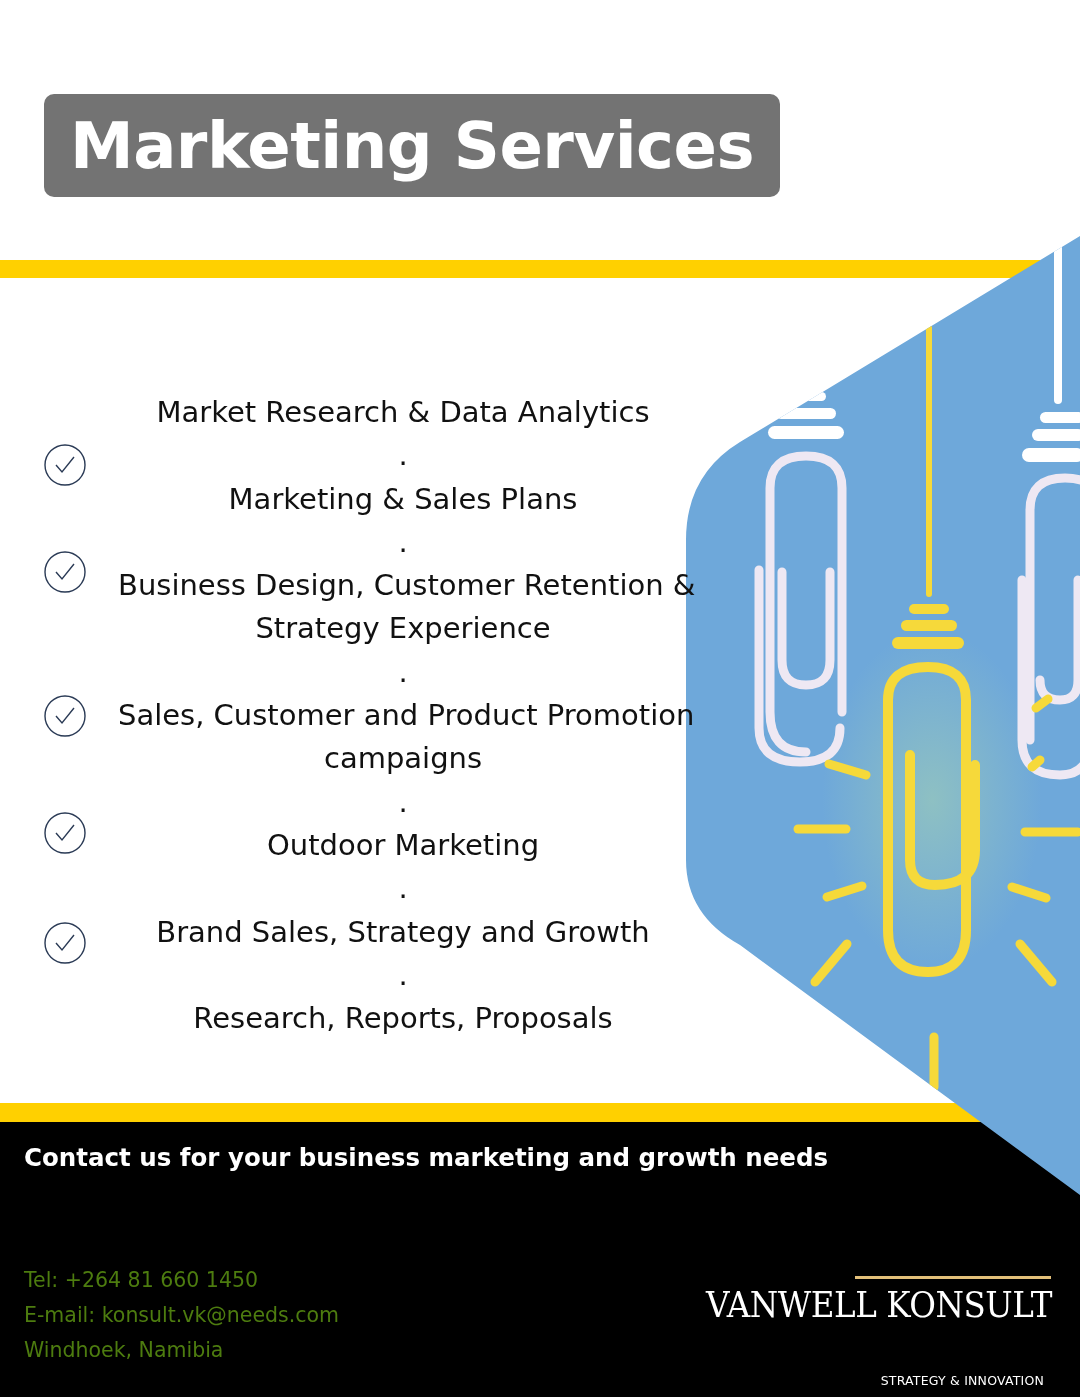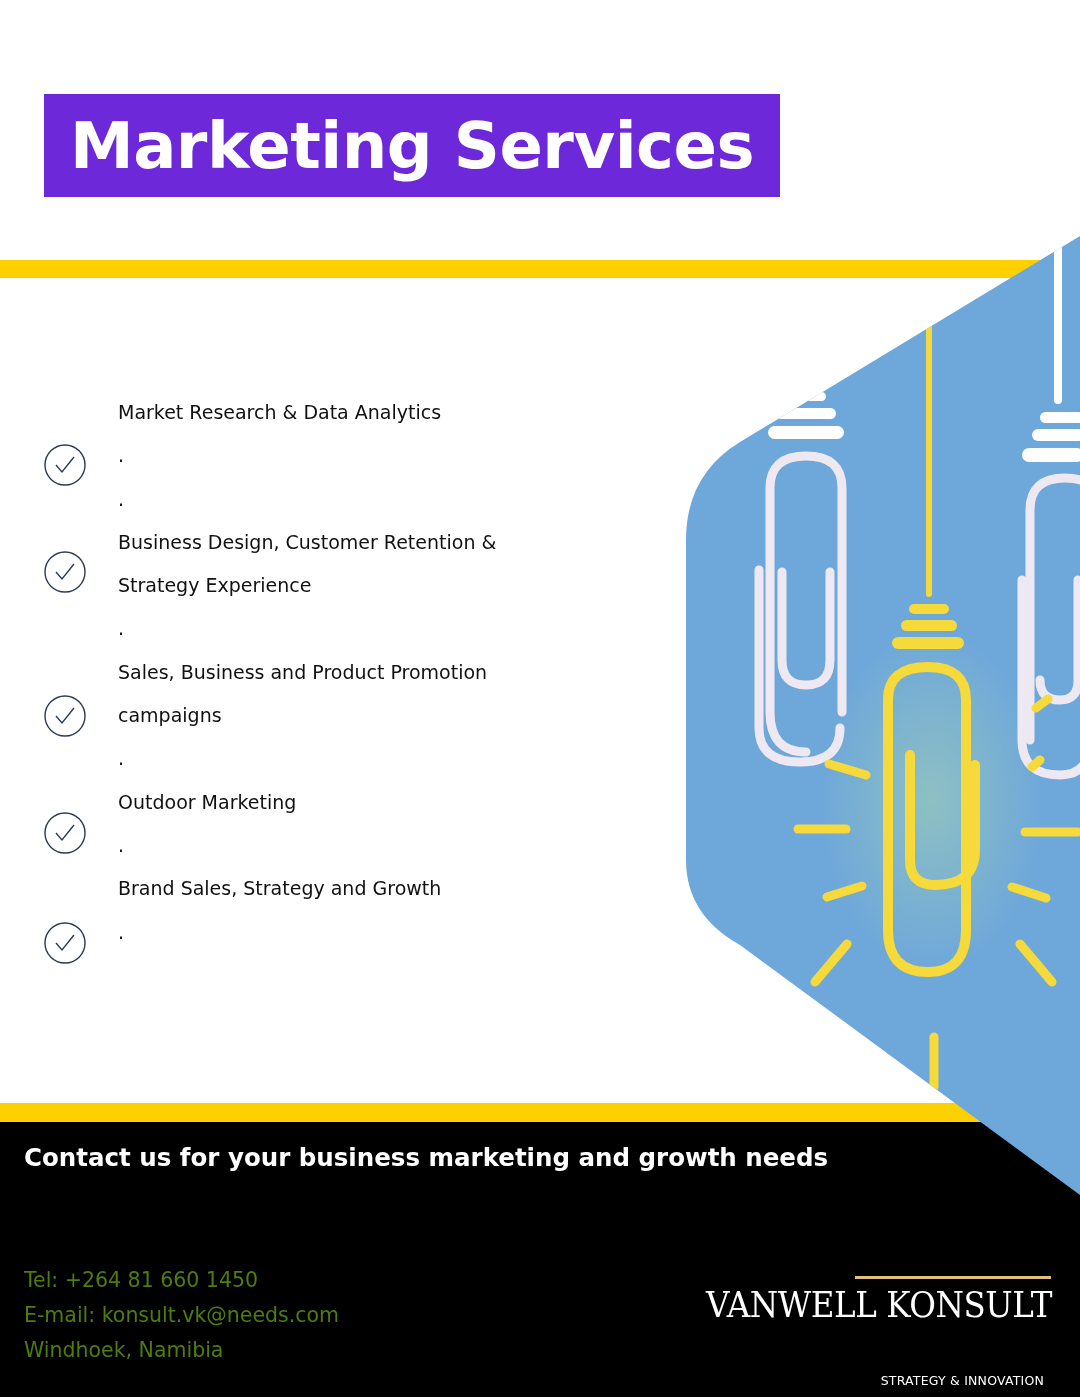--- a/index.html
+++ b/index.html
@@ -3,42 +3,43 @@
   <meta charset="utf-8">
   <style>
     html, body { margin: 0; padding: 0; }
     body {
       width: 1080px; height: 1397px; position: relative; overflow: hidden;
       background: #ffffff;
       font-family: "DejaVu Sans", sans-serif;
     }
     .title-box {
       position: absolute; left: 44px; top: 94px; width: 736px; height: 103px;
-      background: #6d28d9; display: flex; align-items: center; justify-content: center;
+      background: #737373; display: flex; align-items: center; justify-content: center; border-radius: 10px;
     }
     .title-text {
       color: #fff; font-weight: bold; font-size: 64px; letter-spacing: -0.5px;
       font-family: "DejaVu Sans", sans-serif;
     }
     .yellow-top {
       position: absolute; left: 0; top: 260px; width: 1040px; height: 18px; background: #FFD000;
     }
     .art {
       position: absolute; left: 0; top: 0; width: 1080px; height: 1397px;
     }
     .footer {
       position: absolute; left: 0; top: 1122px; width: 1080px; height: 275px; background: #000;
     }
     .yellow-bottom {
       position: absolute; left: 0; top: 1103px; width: 1080px; height: 19px; background: #FFD000;
     }
     .services {
       position: absolute; left: 118px; top: 391px; width: 570px;
-      font-size: 19px; color: #111; line-height: 43.3px;
+      font-size: 29px; color: #111; line-height: 43.3px;
       font-family: "DejaVu Sans", sans-serif;
+      text-align: center;
     }
     .services .line { white-space: nowrap; }
     .check {
       position: absolute; width: 42px; height: 42px;
     }
     .tagline {
       position: absolute; left: 24px; top: 1143px; color: #fff; font-size: 24.5px;
       font-family: "DejaVu Sans", sans-serif; white-space: nowrap; font-weight: bold;
     }
     .contact { position: absolute; left: 24px; color: #4d7c0f; font-size: 20.5px; white-space: nowrap; }
@@ -127,31 +128,33 @@
       <line x1="1025" y1="832" x2="1078" y2="832"></line>
       <line x1="1032" y1="767" x2="1040" y2="760"></line>
       <line x1="1036" y1="708" x2="1048" y2="699"></line>
     </g>
   </g>
 </svg>
 
 <div class="services">
   <div class="line">Market Research &amp; Data Analytics</div>
   <div class="line">.</div>
+  <div class="line">Marketing &amp; Sales Plans</div>
   <div class="line">.</div>
   <div class="line">Business Design, Customer Retention &amp;</div>
   <div class="line">Strategy Experience</div>
   <div class="line">.</div>
-  <div class="line">Sales, Business and Product Promotion</div>
+  <div class="line">Sales, Customer and Product Promotion</div>
   <div class="line">campaigns</div>
   <div class="line">.</div>
   <div class="line">Outdoor Marketing</div>
   <div class="line">.</div>
   <div class="line">Brand Sales, Strategy and Growth</div>
   <div class="line">.</div>
+  <div class="line">Research, Reports, Proposals</div>
 </div>
 
 <svg class="check" style="left:44px;top:444px" viewBox="0 0 42 42">
   <ellipse cx="21" cy="21" rx="20" ry="20" fill="none" stroke="#2A3A55" stroke-width="1.4"></ellipse>
   <polyline points="12,21 18,28 30,13" fill="none" stroke="#2A3A55" stroke-width="1.4"></polyline>
 </svg>
 <svg class="check" style="left:44px;top:551px" viewBox="0 0 42 42">
   <ellipse cx="21" cy="21" rx="20" ry="20" fill="none" stroke="#2A3A55" stroke-width="1.4"></ellipse>
   <polyline points="12,21 18,28 30,13" fill="none" stroke="#2A3A55" stroke-width="1.4"></polyline>
 </svg>

